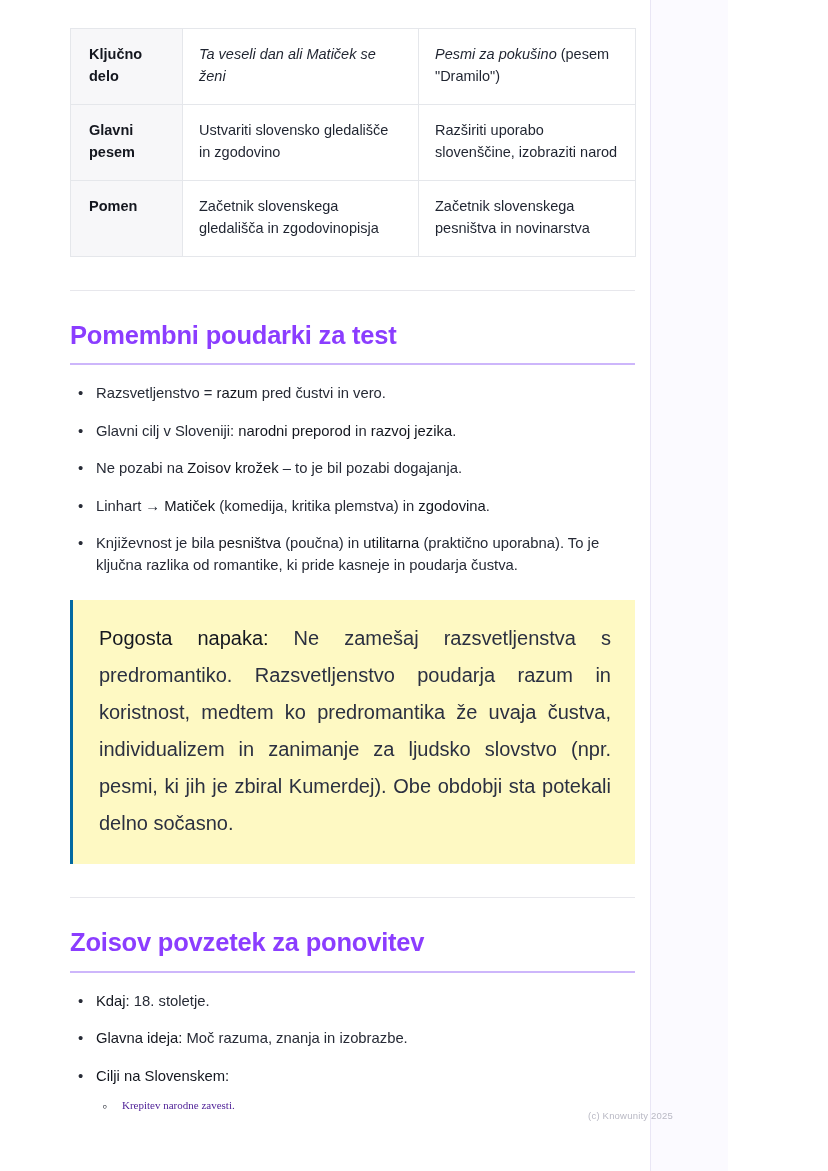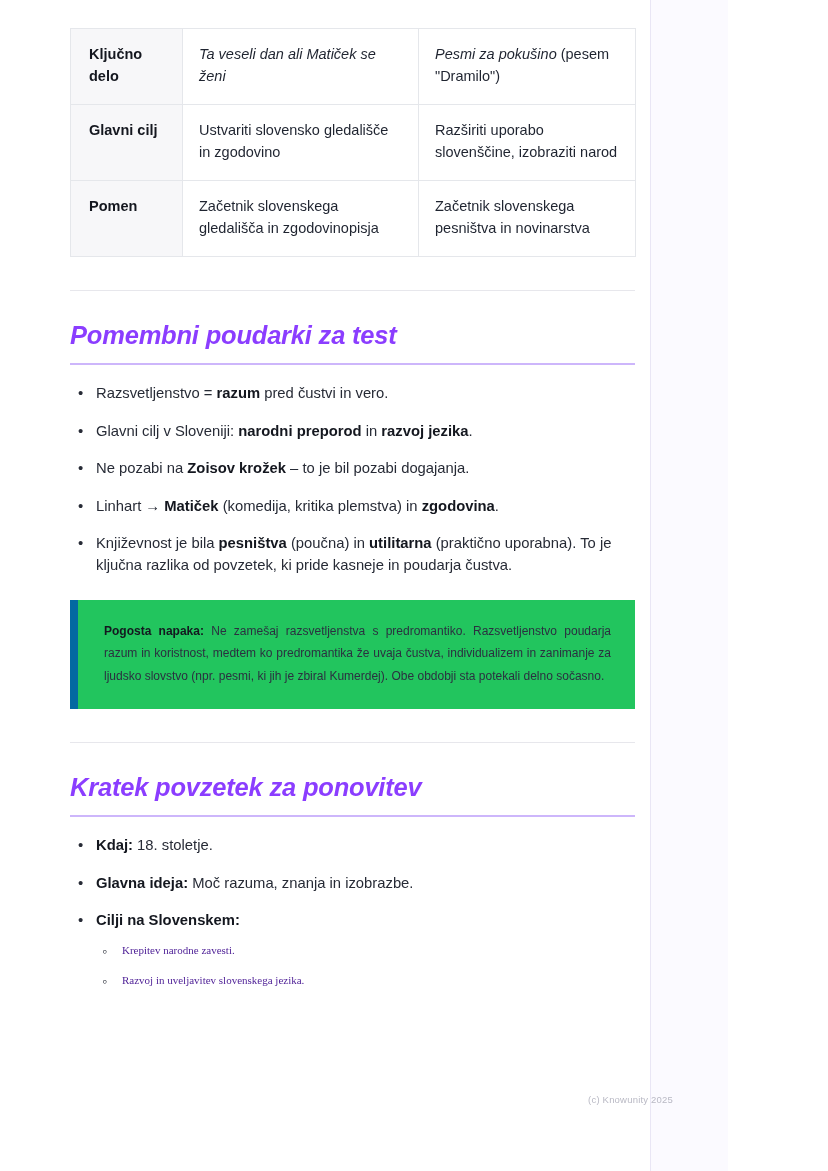--- a/index.html
+++ b/index.html
@@ -68,21 +68,20 @@
   h2.sec {
     font-size: 25.5px;
     line-height: 1.2;
     color: #8b3dff;
     margin: 29px 0 0 0;
     padding: 0 0 13px 0;
     font-weight: bold;
     letter-spacing: -0.2px;
     border-bottom: 2px solid #cdb6fb;
     width: 565px;
-    font-style: italic;
   }
 
   
   ul.bul {
     list-style: none;
     margin: 18px 0 0 0;
     padding: 0;
     width: 578px;
   }
   ul.bul > li {
@@ -116,40 +115,40 @@
     font-family: Liberation Serif, serif;
   }
   ul.sub > li:before {
     content: "◦";
     position: absolute;
     left: 6px;
     top: -1px;
     color: #272b36;
     font-size: 14px;
   }
-  b, .b { font-weight: bold; color: #14171f; }
+  b, .b { font-weight: normal; color: #14171f; }
 
   
   .callout {
     width: 565px;
     margin: 24px 0 0 0;
-    background: #22c55e;
-    border-left: 8px solid #0369a1;
+    background: #fef9c3;
+    border-left: 3px solid #0369a1;
     padding: 20px 24px 22px 26px;
-    font-size: 12px;
+    font-size: 20px;
     line-height: 1.85;
     color: #2b3040;
     text-align: justify;
   }
 
   
   .footer {
     position: absolute;
     right: 55px;
-    bottom: 66px;
+    bottom: 50px;
     font-size: 9.5px;
     color: #b9b9c4;
     letter-spacing: 0.2px;
   }
 </style>
 </head>
 <body>
 
 <div class="page">
 
@@ -158,60 +157,59 @@
   <div class="content">
 
     <table class="info">
       <tbody>
         <tr>
           <td class="label">Ključno delo</td>
           <td class="mid"><span class="ital">Ta veseli dan ali Matiček se ženi</span><span></span></td>
           <td class="last"><span class="ital">Pesmi za pokušino</span><span> (pesem "Dramilo")</span></td>
         </tr>
         <tr>
-          <td class="label">Glavni cilj</td>
+          <td class="label">Glavni pesem</td>
           <td class="mid"><span>Ustvariti slovensko gledališče in zgodovino</span></td>
           <td class="last"><span>Razširiti uporabo slovenščine, izobraziti narod</span></td>
         </tr>
         <tr>
           <td class="label">Pomen</td>
           <td class="mid"><span>Začetnik slovenskega gledališča in zgodovinopisja</span></td>
           <td class="last"><span>Začetnik slovenskega pesništva in novinarstva</span></td>
         </tr>
       </tbody>
     </table>
 
     <div class="hr"></div>
 
     <h2 class="sec">Pomembni poudarki za test</h2>
 
     <ul class="bul">
       <li><span>Razsvetljenstvo = </span><span class="b">razum</span><span> pred čustvi in vero.</span></li>
       <li><span>Glavni cilj v Sloveniji: </span><span class="b">narodni preporod</span><span> in </span><span class="b">razvoj jezika</span><span>.</span></li>
       <li><span>Ne pozabi na </span><span class="b">Zoisov krožek</span><span> – to je bil pozabi dogajanja.</span></li>
       <li><span>Linhart → </span><span class="b">Matiček</span><span> (komedija, kritika plemstva) in </span><span class="b">zgodovina</span><span>.</span></li>
-      <li><span>Književnost je bila </span><span class="b">pesništva</span><span> (poučna) in </span><span class="b">utilitarna</span><span> (praktično uporabna). To je ključna razlika od povzetek, ki pride kasneje in poudarja čustva.</span></li>
+      <li><span>Književnost je bila </span><span class="b">pesništva</span><span> (poučna) in </span><span class="b">utilitarna</span><span> (praktično uporabna). To je ključna razlika od romantike, ki pride kasneje in poudarja čustva.</span></li>
     </ul>
 
     <div class="callout">
       <b>Pogosta napaka:</b><span> Ne zamešaj razsvetljenstva s predromantiko. Razsvetljenstvo poudarja razum in koristnost, medtem ko predromantika že uvaja čustva, individualizem in zanimanje za ljudsko slovstvo (npr. pesmi, ki jih je zbiral Kumerdej). Obe obdobji sta potekali delno sočasno.</span>
     </div>
 
     <div class="hr"></div>
 
-    <h2 class="sec">Kratek povzetek za ponovitev</h2>
+    <h2 class="sec">Zoisov povzetek za ponovitev</h2>
 
     <ul class="bul">
       <li><span class="b">Kdaj:</span><span> 18. stoletje.</span></li>
       <li><span class="b">Glavna ideja:</span><span> Moč razuma, znanja in izobrazbe.</span></li>
       <li>
         <span><span class="b">Cilji na Slovenskem:</span></span>
         <ul class="sub">
           <li>Krepitev narodne zavesti.</li>
-          <li>Razvoj in uveljavitev slovenskega jezika.</li>
         </ul>
       </li>
     </ul>
 
   </div>
 
   <div class="footer">(c) Knowunity 2025</div>
 
 </div>
 

